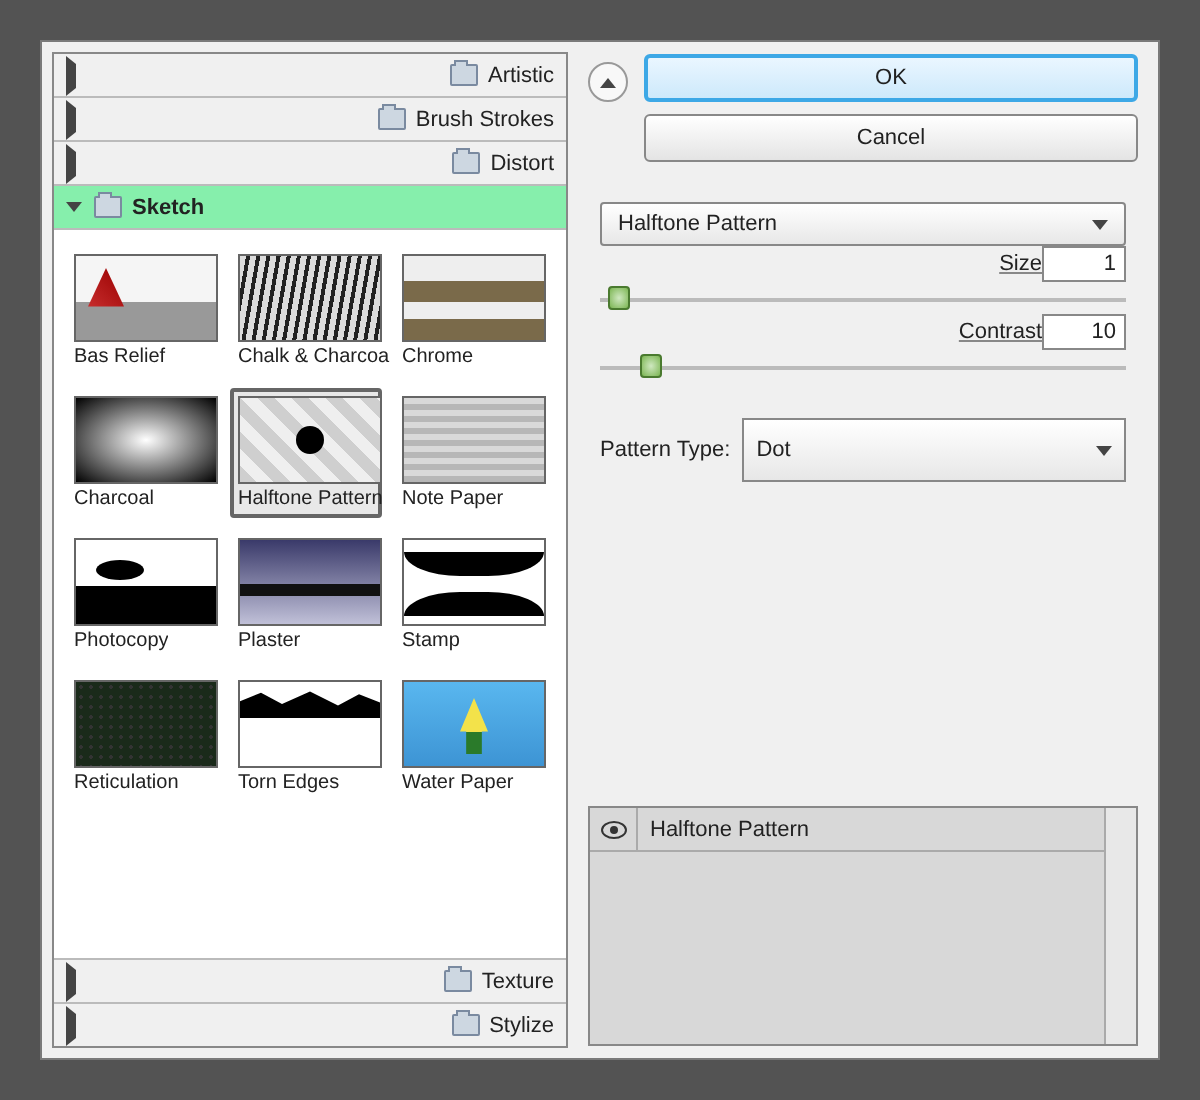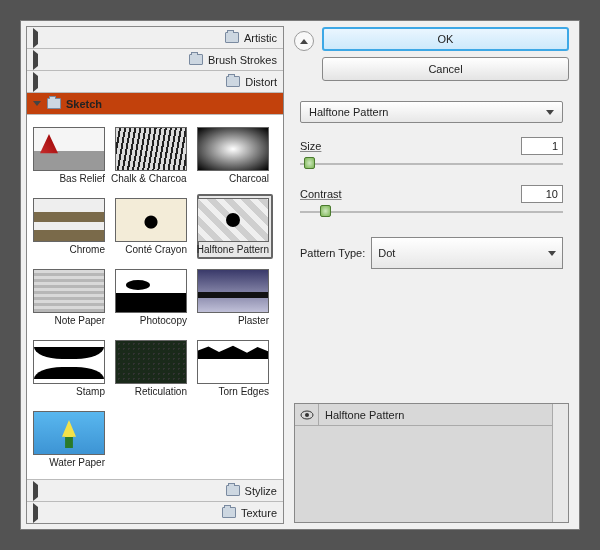--- a/index.html
+++ b/index.html
@@ -1,43 +1,43 @@
 <!DOCTYPE html>
 <html><head>
 <meta charset="utf-8">
 <style>
 *{box-sizing:border-box;margin:0;padding:0;font-family:Tahoma,Arial,sans-serif;font-size:11px;color:#222}
 body{background:#535353;width:600px;height:550px;overflow:hidden}
 .dialog{position:absolute;left:20px;top:20px;right:20px;bottom:20px;background:#f0f0f0;border:1px solid #7a7a7a;display:flex}
 .left{width:258px;border:1px solid #888;margin:5px 0 5px 5px;background:#fff;display:flex;flex-direction:column}
 .right{flex:1;padding:6px 10px;display:flex;flex-direction:column}
 .cat{display:flex;align-items:center;height:22px;padding:0 6px;border-bottom:1px solid #bbb;cursor:pointer;background:#f0f0f0}
-.cat.open{background:#c2410c}
+.cat.open{background:#86efac}
 .tri{display:inline-block;width:0;height:0;margin-right:6px}
 .tri.right{border-top:4px solid transparent;border-bottom:4px solid transparent;border-left:5px solid #444;width:0}
 .tri.down{border-left:4px solid transparent;border-right:4px solid transparent;border-top:5px solid #444}
 .folder{display:inline-block;width:14px;height:11px;background:#cdd7e1;border:1px solid #7a8aa0;border-radius:1px;margin-right:5px;position:relative}
 .folder::before{content:"";position:absolute;top:-3px;left:1px;width:5px;height:2px;background:#cdd7e1;border:1px solid #7a8aa0;border-bottom:none}
 .cat b{font-weight:bold}
 .gallery{flex:1;overflow:auto;padding:8px 6px;background:#fff}
 .grid{display:flex;flex-wrap:wrap;gap:6px 6px}
-.thumb{width:76px;display:flex;flex-direction:column;align-items:flex-end;padding:2px;border:2px solid transparent;border-radius:2px;cursor:pointer}
+.thumb{width:76px;display:flex;flex-direction:column;align-items:flex-start;padding:2px;border:2px solid transparent;border-radius:2px;cursor:pointer}
 .thumb.sel{border-color:#666;background:#e8e8e8}
 .tbox{width:72px;height:44px;border:1px solid #666;background:#ccc;overflow:hidden;position:relative}
 .tlabel{font-size:10px;margin-top:2px;text-align:center;white-space:nowrap;overflow:hidden;max-width:76px}
 .foot .cat{border-top:1px solid #bbb;border-bottom:none}
 .top-btns{display:flex;gap:8px;align-items:flex-start}
 .collapse{width:20px;height:20px;border:1px solid #999;border-radius:10px;background:#f8f8f8;display:flex;align-items:center;justify-content:center;cursor:pointer;margin-top:4px}
 .chev{width:0;height:0;border-left:4px solid transparent;border-right:4px solid transparent;border-bottom:5px solid #444}
 .btns{flex:1;display:flex;flex-direction:column;gap:6px}
 .btn{height:24px;border:1px solid #888;border-radius:3px;background:linear-gradient(#fff,#e4e4e4);cursor:pointer;display:flex;align-items:center;justify-content:center}
 .btn.ok{border:2px solid #3da8e6;background:linear-gradient(#eaf6ff,#cde9fb)}
 .params{margin-top:20px;padding:0 6px}
 .dd{display:flex;align-items:center;height:22px;border:1px solid #888;background:linear-gradient(#fff,#e7e7e7);padding:0 8px;justify-content:space-between;cursor:pointer;border-radius:2px}
-.row{display:flex;align-items:center;justify-content:space-between;margin-top:14px}
+.row{display:flex;align-items:center;justify-content:flex-end;}
 .row label{text-decoration:underline;text-decoration-color:#888}
 .num{width:42px;height:18px;border:1px solid #888;background:#fff;text-align:right;padding:0 4px}
 .slider{position:relative;height:14px;margin-top:2px}
 .track{position:absolute;top:6px;left:0;right:0;height:2px;background:#bbb}
 .handle{position:absolute;top:0;width:11px;height:12px;background:radial-gradient(#cfe8c0,#7bb552);border:1px solid #4a7a2f;border-radius:2px}
 .row2{display:flex;align-items:center;gap:6px;margin-top:18px}
 .dd2{flex:1;height:32px;border:1px solid #888;background:linear-gradient(#fff,#e7e7e7);display:flex;align-items:center;justify-content:space-between;padding:0 6px;cursor:pointer}
 .dn{width:0;height:0;border-left:4px solid transparent;border-right:4px solid transparent;border-top:5px solid #444}
 .layers{margin-top:auto;border:1px solid #888;background:#d8d8d8;height:120px;position:relative}
 .lhead{display:flex;align-items:center;height:22px;border-bottom:1px solid #aaa}
@@ -97,30 +97,26 @@
       <div class="grid">
         <div class="thumb">
             <div class="tbox p-bas"></div>
             <div class="tlabel">Bas Relief</div>
           </div>
         <div class="thumb">
             <div class="tbox p-chalk"></div>
             <div class="tlabel">Chalk &amp; Charcoal</div>
           </div>
         <div class="thumb">
+            <div class="tbox p-chrome"></div>
+            <div class="tlabel">Chrome</div>
+          </div>
+        <div class="thumb">
             <div class="tbox p-char"></div>
             <div class="tlabel">Charcoal</div>
-          </div>
-        <div class="thumb">
-            <div class="tbox p-chrome"></div>
-            <div class="tlabel">Chrome</div>
-          </div>
-        <div class="thumb">
-            <div class="tbox p-conte"></div>
-            <div class="tlabel">Conté Crayon</div>
           </div>
         <div class="thumb sel">
             <div class="tbox p-half"></div>
             <div class="tlabel">Halftone Pattern</div>
           </div>
         <div class="thumb">
             <div class="tbox p-note"></div>
             <div class="tlabel">Note Paper</div>
           </div>
         <div class="thumb">
@@ -146,26 +142,26 @@
         <div class="thumb">
             <div class="tbox p-water"></div>
             <div class="tlabel">Water Paper</div>
           </div>
       </div>
     </div>
     <div class="foot">
       <div class="cat">
           <span class="tri right"></span>
           <span class="folder"></span>
-          <span>Stylize</span>
+          <span>Texture</span>
         </div>
       <div class="cat">
           <span class="tri right"></span>
           <span class="folder"></span>
-          <span>Texture</span>
+          <span>Stylize</span>
         </div>
     </div>
   </div>
 
   <div class="right">
     <div class="top-btns">
       <div class="collapse">
           <span class="chev"></span>
         </div>
       <div class="btns">

